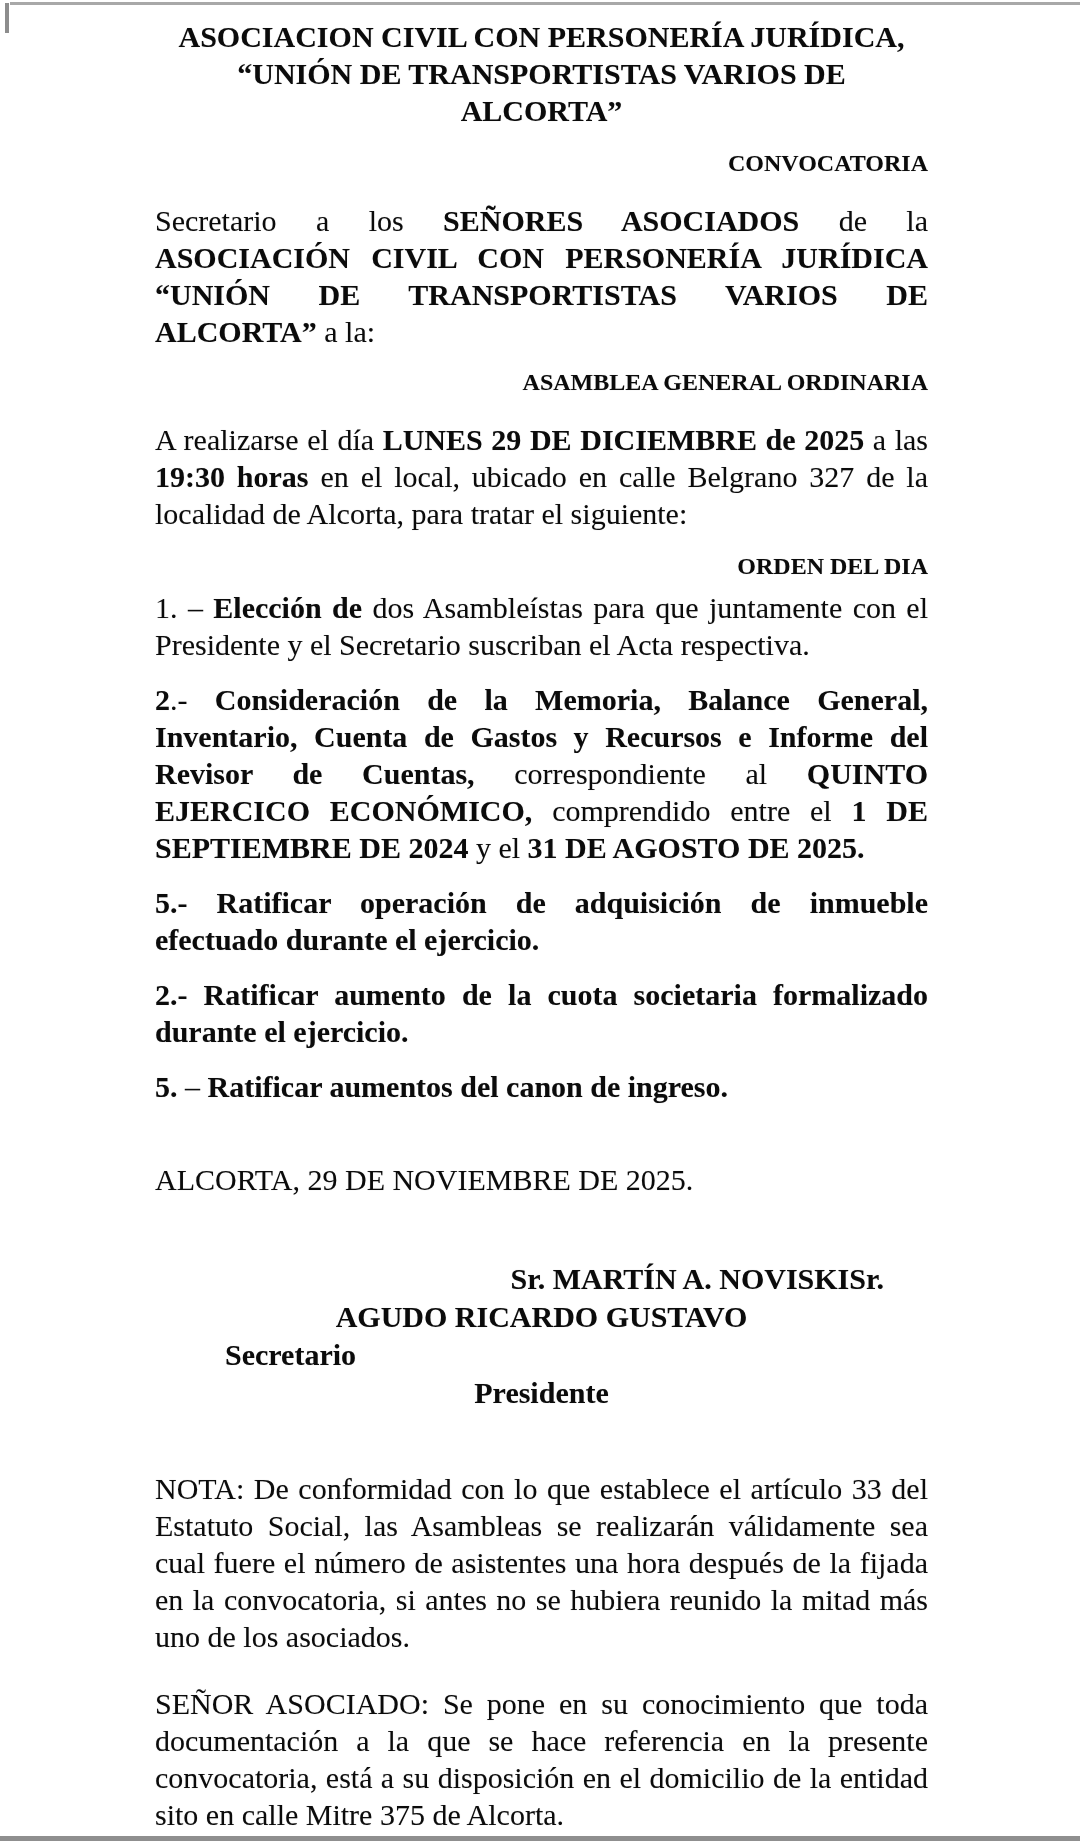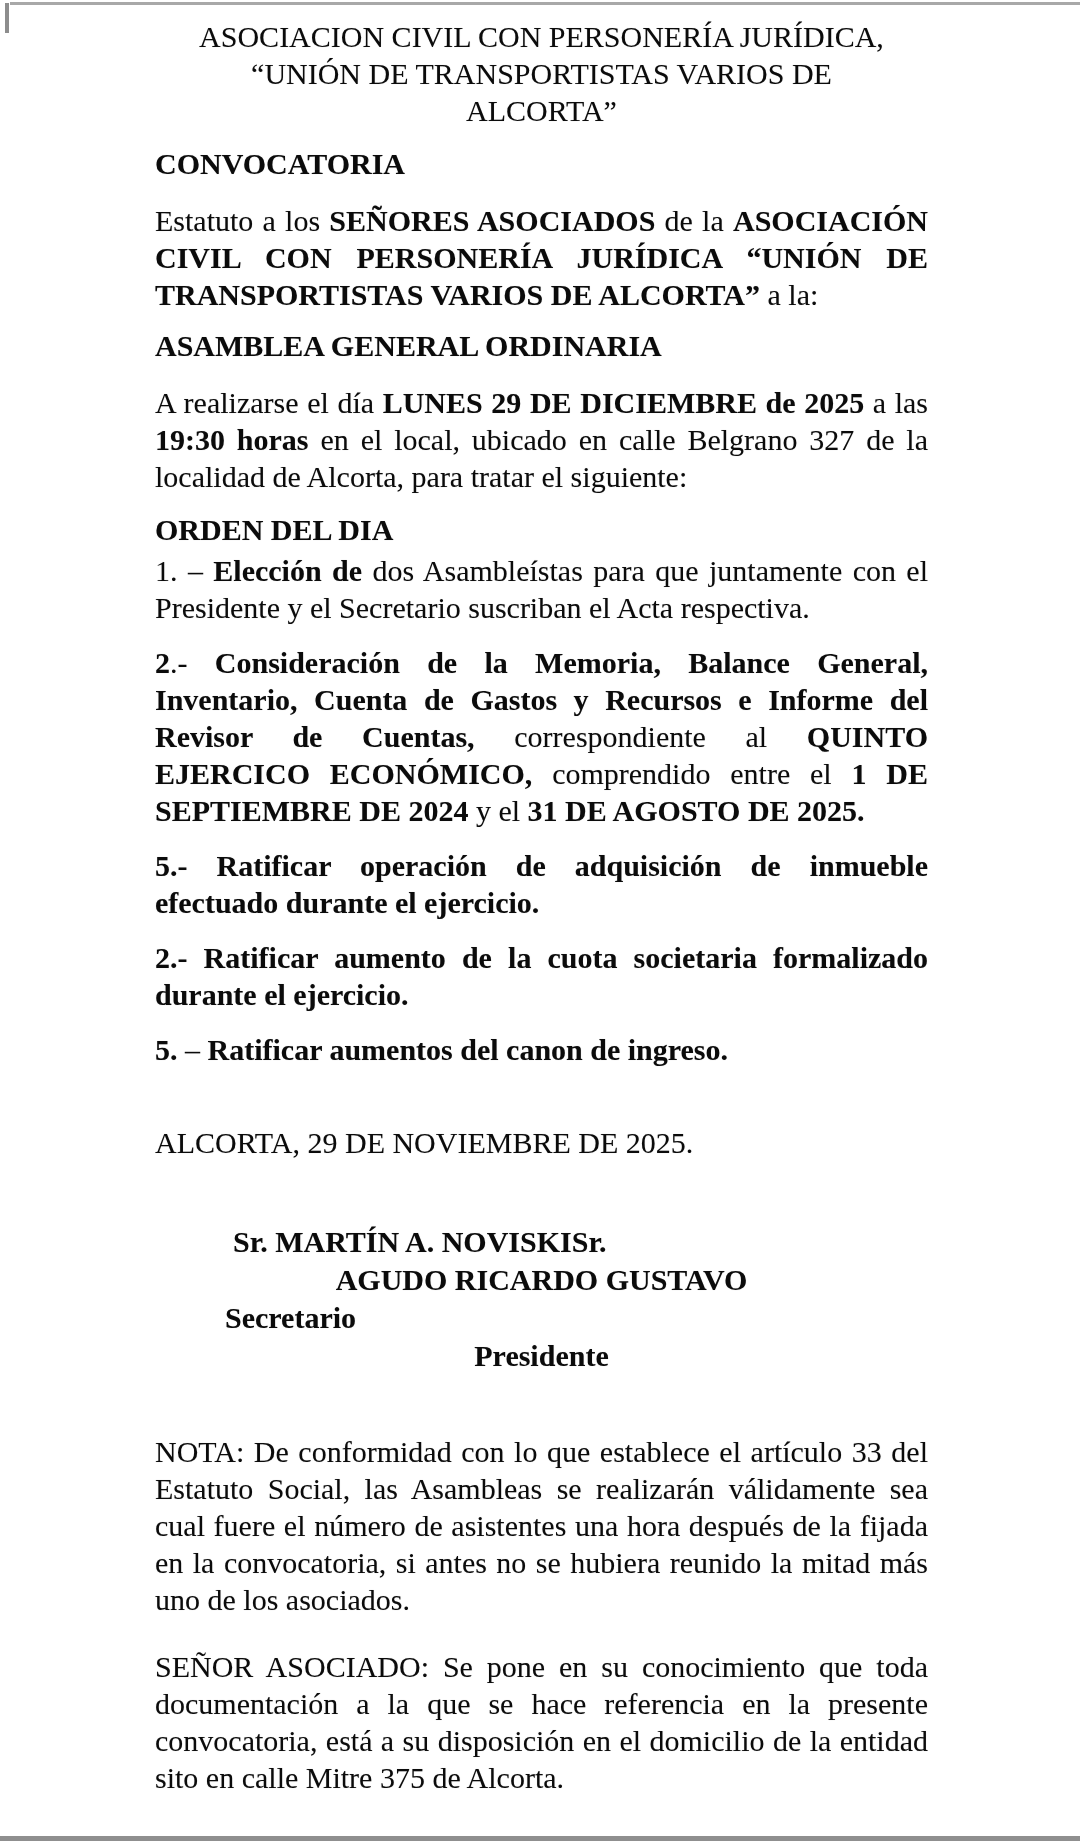--- a/index.html
+++ b/index.html
@@ -15,34 +15,34 @@
   .scan-top    { position:absolute; top:2px; left:10px; right:0; height:3px; background:#a8a8a8; }
   .scan-tick   { position:absolute; top:3px; left:5px; width:4px; height:30px; background:#8d8d8d; }
   .scan-bottom { position:absolute; bottom:4px; left:0; right:0; height:5px; background:#8f8f8f; }
 
   .content { position:absolute; top:0; left:155px; width:773px; padding-top:18px; }
 
   p, .line { margin:0; font-size:30px; line-height:37px; }
   .just   { text-align:justify; }
   .b      { font-weight:700; }
 
-  .doc-title { font-weight:400; font-size:31px; line-height:38px; text-align:center; margin-bottom:16px; }
-  .h { font-weight:700; font-size:30px; line-height:37px; text-align:left; }
+  .doc-title { font-weight:700; font-size:31px; line-height:38px; text-align:center; margin-bottom:16px; }
+  .h { font-weight:700; font-size:24px; line-height:37px; text-align:right; }
   .h-conv  { margin-bottom:20px; }
   .p-intro { margin-bottom:14px; }
   .h-asam  { margin-bottom:20px; }
   .p-meet  { margin-bottom:16px; }
   .h-orden { margin-bottom:4px; }
   .item    { margin-bottom:18px; }
   .item-last { margin-bottom:56px; }
   .date-line { margin-bottom:62px; }
 
   .sig-block { font-weight:700; margin-bottom:58px; }
   .sig-row { font-size:30px; line-height:38px; }
-  .sig-row1 { display:flex; justify-content:flex-start; padding-left:78px; padding-right:44px; }
+  .sig-row1 { display:flex; justify-content:flex-end; padding-left:78px; padding-right:44px; }
   .sig-row2 { text-align:center; }
   .sig-row3 { padding-left:70px; }
   .sig-row4 { text-align:center; }
 
   .p-nota { margin-bottom:30px; }
 </style>
 </head>
 <body>
 
 <div class="page">
@@ -53,21 +53,21 @@
   <div class="content">
 
     <div class="doc-title">
       <div class="line">ASOCIACION CIVIL CON PERSONERÍA JURÍDICA,</div>
       <div class="line">“UNIÓN DE TRANSPORTISTAS VARIOS DE</div>
       <div class="line">ALCORTA”</div>
     </div>
 
     <p class="h h-conv">CONVOCATORIA</p>
 
-    <p class="just p-intro"><span>Estatuto a los </span><span class="b">SEÑORES ASOCIADOS</span><span> de la </span><span class="b">ASOCIACIÓN CIVIL CON PERSONERÍA JURÍDICA “UNIÓN DE TRANSPORTISTAS VARIOS DE ALCORTA”</span><span> a la:</span></p>
+    <p class="just p-intro"><span>Secretario a los </span><span class="b">SEÑORES ASOCIADOS</span><span> de la </span><span class="b">ASOCIACIÓN CIVIL CON PERSONERÍA JURÍDICA “UNIÓN DE TRANSPORTISTAS VARIOS DE ALCORTA”</span><span> a la:</span></p>
 
     <p class="h h-asam">ASAMBLEA GENERAL ORDINARIA</p>
 
     <p class="just p-meet"><span>A realizarse el día </span><span class="b">LUNES 29 DE DICIEMBRE de 2025</span><span> a las </span><span class="b">19:30 horas</span><span> en el local, ubicado en calle Belgrano 327 de la localidad de Alcorta, para tratar el siguiente:</span></p>
 
     <p class="h h-orden">ORDEN DEL DIA</p>
 
     <p class="just item"><span>1. – </span><span class="b">Elección de</span><span> dos Asambleístas para que juntamente con el Presidente y el Secretario suscriban el Acta respectiva.</span></p>
 
     <p class="just item"><span class="b">2</span><span>.- </span><span class="b">Consideración de la Memoria, Balance General, Inventario, Cuenta de Gastos y Recursos e Informe del Revisor de Cuentas,</span><span> correspondiente al </span><span class="b">QUINTO EJERCICO ECONÓMICO,</span><span> comprendido entre el </span><span class="b">1 DE SEPTIEMBRE DE 2024</span><span> y el </span><span class="b">31 DE AGOSTO DE 2025.</span></p>

